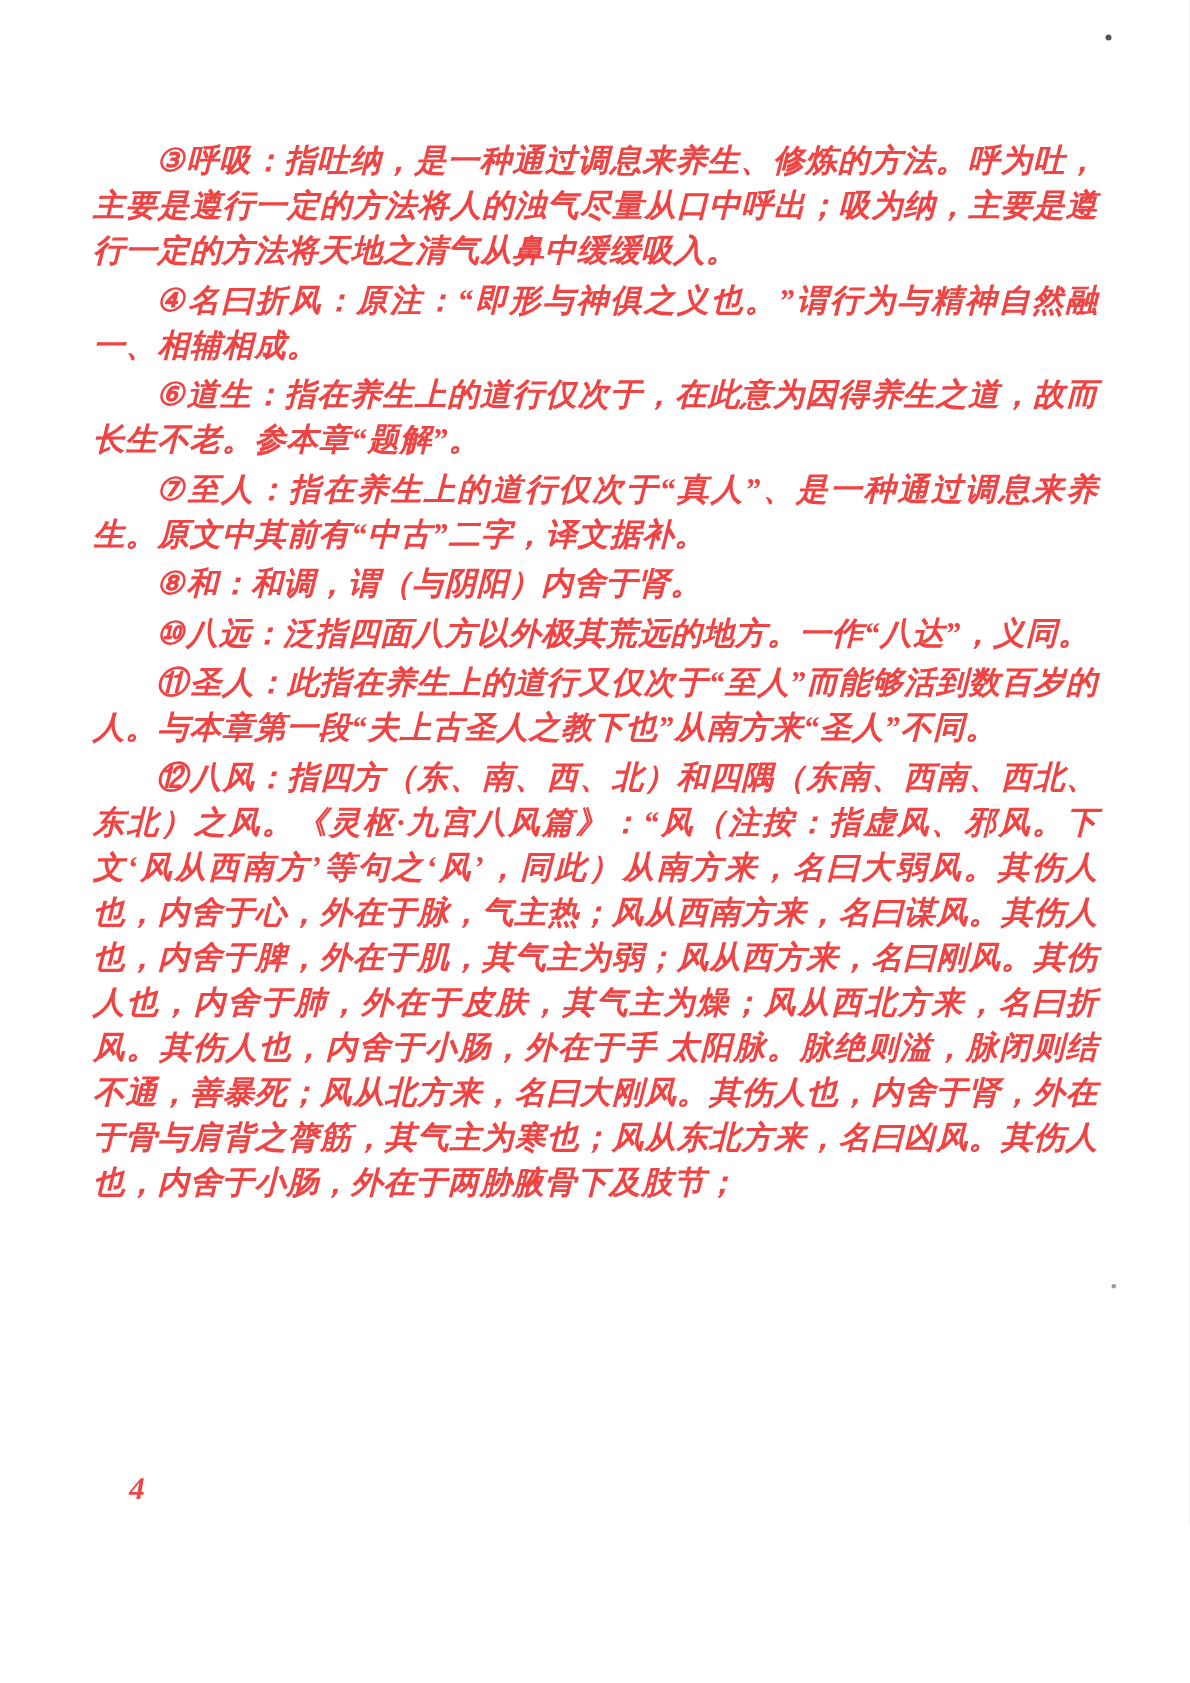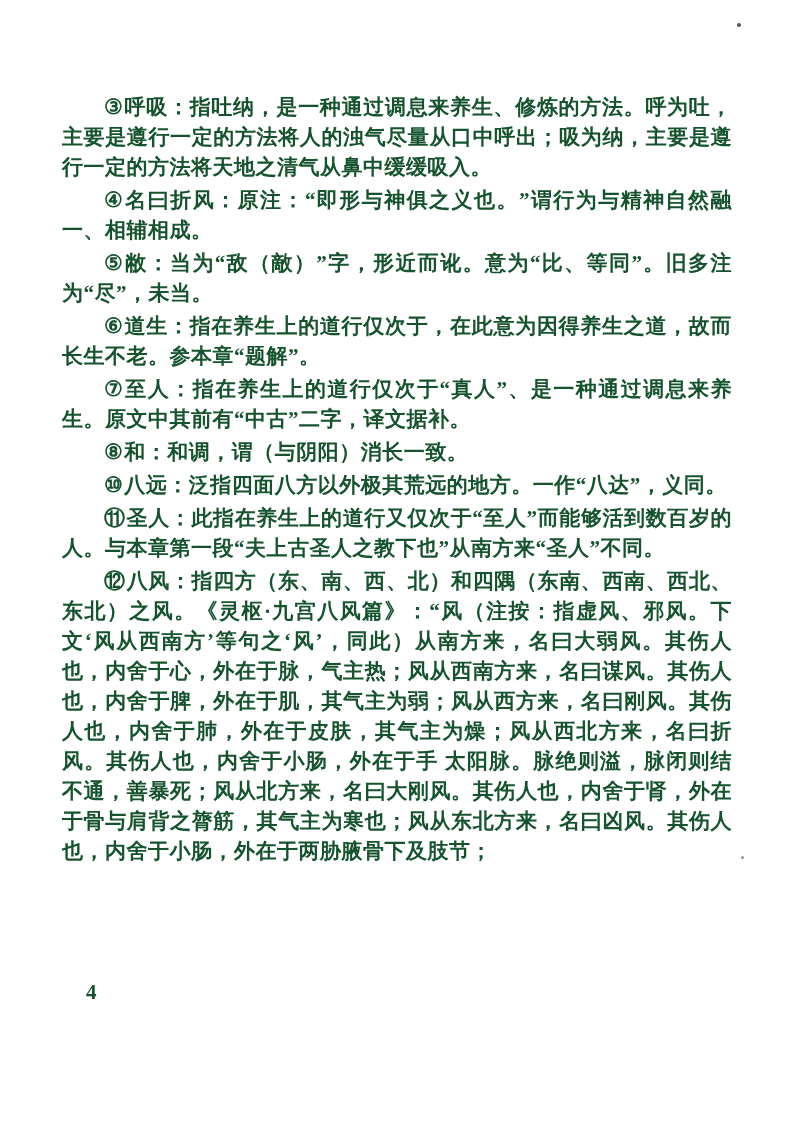--- a/index.html
+++ b/index.html
@@ -6,23 +6,24 @@
     margin: 0;
     padding: 0;
     background: #e8e8e8;
   }
   .page {
     position: relative;
     width: 793px;
     height: 1122px;
     margin: 0 auto;
     background: #ffffff;
-    color: #14532d;
+    color: #ef4444;
     font-family: "Liberation Serif", "DejaVu Serif", serif;
     overflow: hidden;
+    font-style: italic;
   }
   .content {
     position: absolute;
     left: 62px;
     top: 92px;
     width: 670px;
     text-align: justify;
   }
   .para {
     margin: 0 0 3px 0;
@@ -57,27 +58,26 @@
 <body>
 
 <div class="page">
 
   <div class="content">
 
     <p class="para"><span class="marker">③</span><span>呼吸：指吐纳，是一种通过调息来养生、修炼的方法。呼为吐，主要是遵行一定的方法将人的浊气尽量从口中呼出；吸为纳，主要是遵行一定的方法将天地之清气从鼻中缓缓吸入。</span></p>
 
     <p class="para"><span class="marker">④</span><span>名曰折风：原注：“即形与神俱之义也。”谓行为与精神自然融一、相辅相成。</span></p>
 
-    <p class="para"><span class="marker">⑤</span><span>敝：当为“敌（敵）”字，形近而讹。意为“比、等同”。旧多注为“尽”，未当。</span></p>
 
     <p class="para"><span class="marker">⑥</span><span>道生：指在养生上的道行仅次于，在此意为因得养生之道，故而长生不老。参本章“题解”。</span></p>
 
     <p class="para"><span class="marker">⑦</span><span>至人：指在养生上的道行仅次于“真人”、是一种通过调息来养生。原文中其前有“中古”二字，译文据补。</span></p>
 
-    <p class="para"><span class="marker">⑧</span><span>和：和调，谓（与阴阳）消长一致。</span></p>
+    <p class="para"><span class="marker">⑧</span><span>和：和调，谓（与阴阳）内舍于肾。</span></p>
 
 
     <p class="para"><span class="marker">⑩</span><span>八远：泛指四面八方以外极其荒远的地方。一作“八达”，义同。</span></p>
 
     <p class="para"><span class="marker">⑪</span><span>圣人：此指在养生上的道行又仅次于“至人”而能够活到数百岁的人。与本章第一段“夫上古圣人之教下也”从南方来“圣人”不同。</span></p>
 
     <p class="para"><span class="marker">⑫</span><span>八风：指四方（东、南、西、北）和四隅（东南、西南、西北、东北）之风。《灵枢·九宫八风篇》：“风（注按：指虚风、邪风。下文‘风从西南方’等句之‘风’，同此）从南方来，名曰大弱风。其伤人也，内舍于心，外在于脉，气主热；风从西南方来，名曰谋风。其伤人也，内舍于脾，外在于肌，其气主为弱；风从西方来，名曰刚风。其伤人也，内舍于肺，外在于皮肤，其气主为燥；风从西北方来，名曰折风。其伤人也，内舍于小肠，外在于手 太阳脉。脉绝则溢，脉闭则结不通，善暴死；风从北方来，名曰大刚风。其伤人也，内舍于肾，外在于骨与肩背之膂筋，其气主为寒也；风从东北方来，名曰凶风。其伤人也，内舍于小肠，外在于两胁腋骨下及肢节；</span></p>
 
   </div>
 

